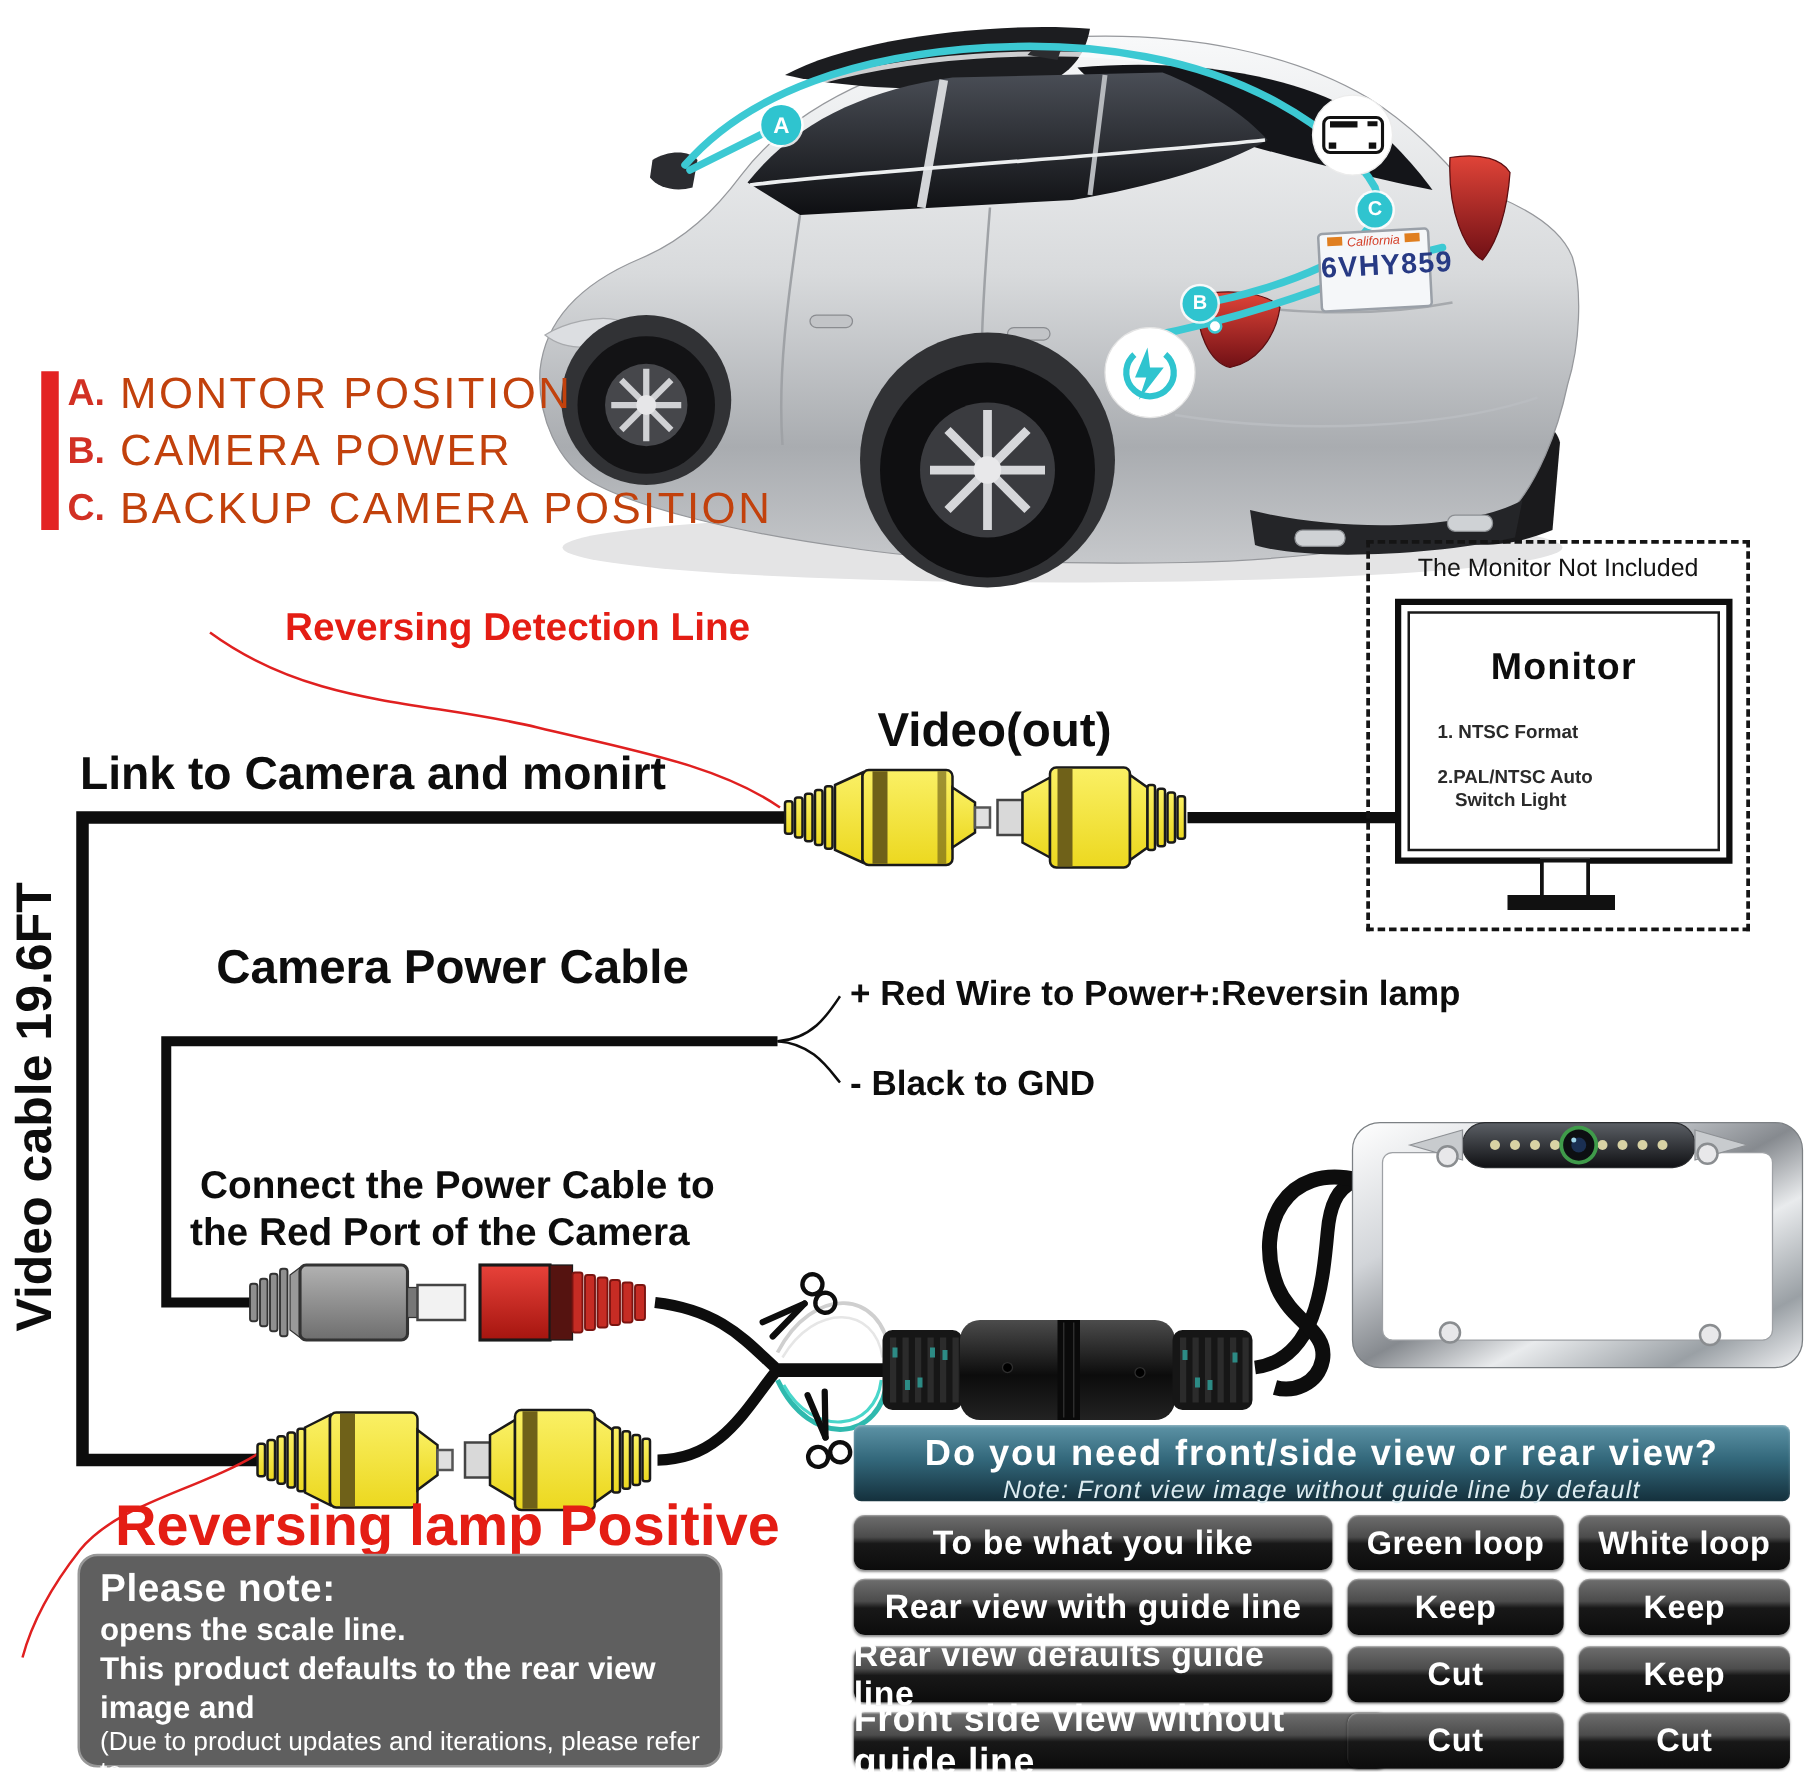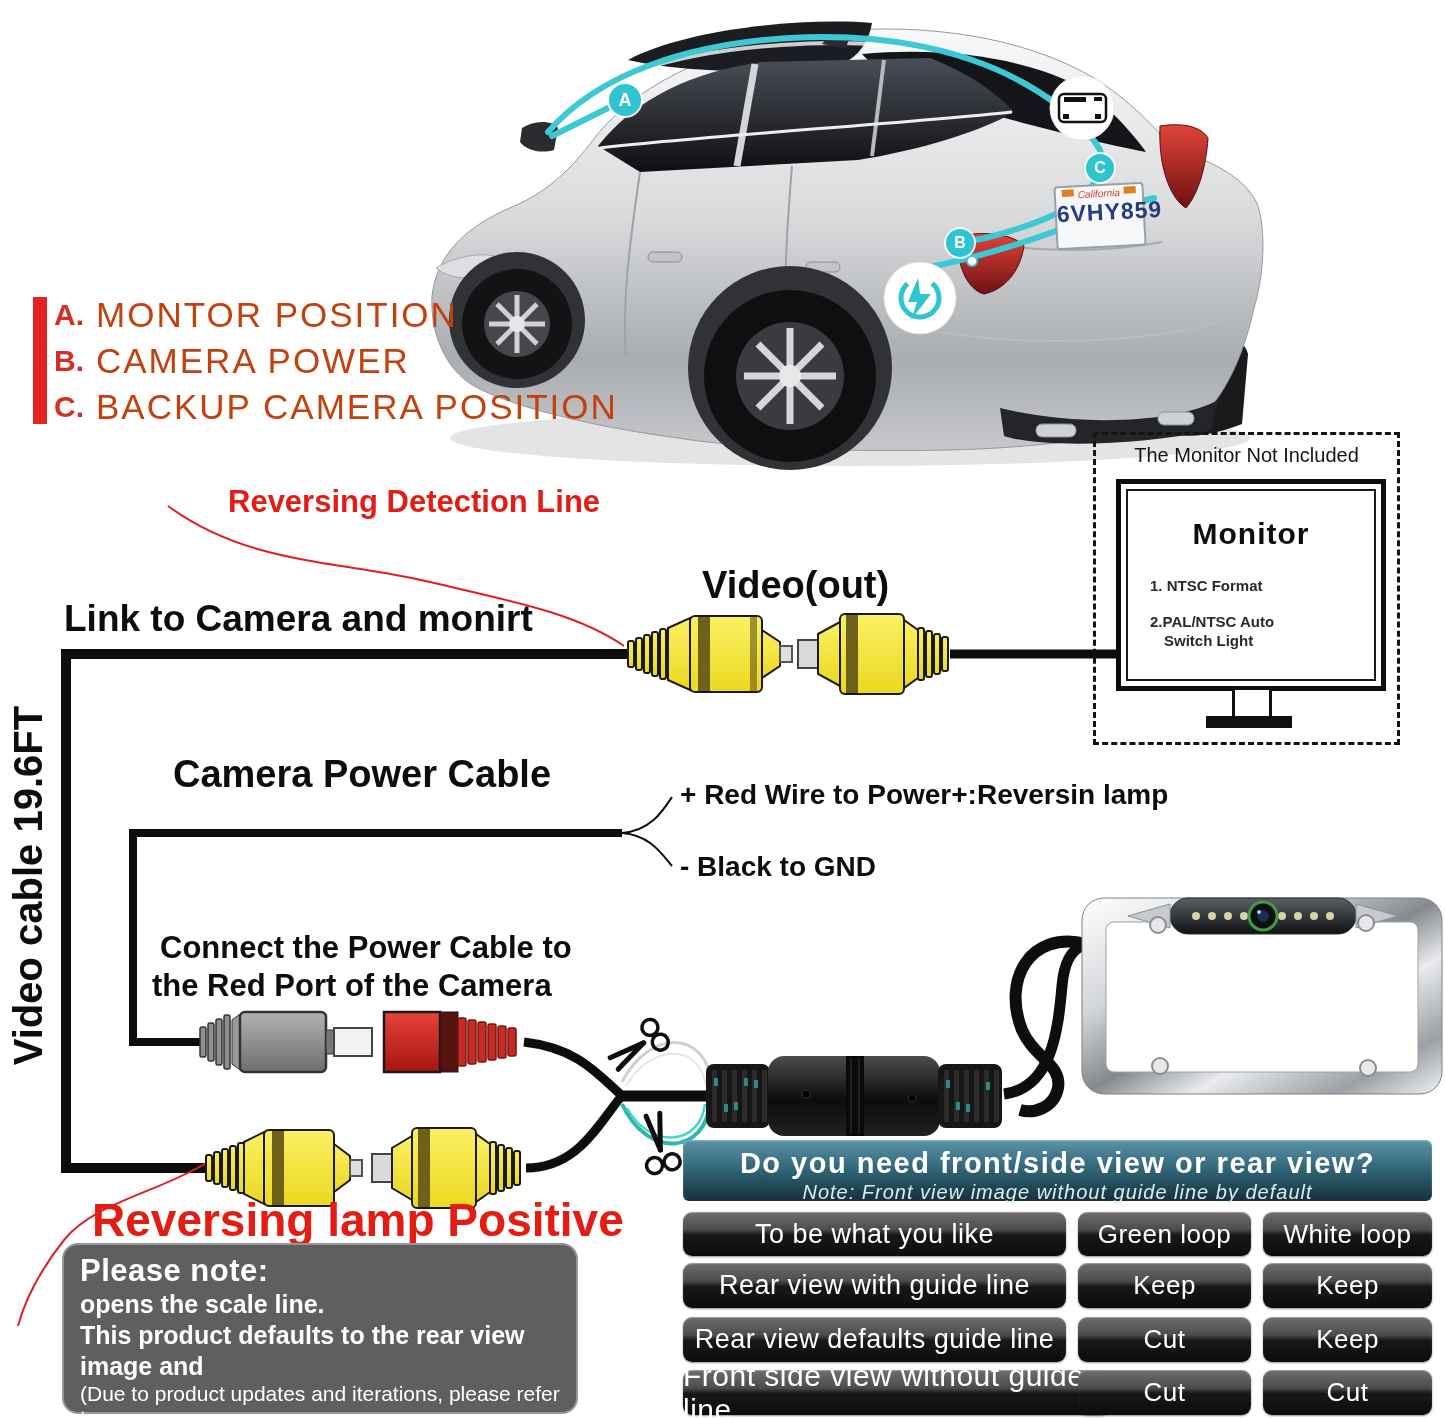--- a/index.html
+++ b/index.html
@@ -47,21 +47,21 @@
   .nb-title{font-size:31px;font-weight:bold;letter-spacing:.5px;}
   .nb-line{font-size:25px;font-weight:bold;line-height:31px;}
   .nb-small{font-size:21px;line-height:24px;font-weight:400;}
 
   
   .tbl-header{position:absolute;left:683px;top:1140px;width:749px;height:61px;border-radius:6px;
               background:linear-gradient(180deg,#5d93a6 0%,#33687b 45%,#14303c 100%);
               color:#fff;text-align:center;box-shadow:inset 0 1px 2px rgba(255,255,255,.35);}
   .tbl-title{font-size:29px;font-weight:bold;letter-spacing:1.5px;margin-top:7px;}
   .tbl-note{font-size:20px;font-style:italic;color:#ddecf1;letter-spacing:1px;margin-top:1px;}
-  .btn{position:absolute;border-radius:9px;color:#fff;font-weight:normal;display:flex;align-items:center;
+  .btn{position:absolute;border-radius:9px;color:#fff;font-weight:bold;display:flex;align-items:center;
        justify-content:center;letter-spacing:.5px;
        background:linear-gradient(180deg,#6e6e6e 0%,#4c4c4c 40%,#181818 52%,#0c0c0c 100%);
        box-shadow:inset 0 1px 1px rgba(255,255,255,.35),0 1px 2px rgba(0,0,0,.45);}
 </style>
 </head>
 <body>
 
 <div class="stage">
 
 <svg width="1445" height="1418" viewBox="0 0 1445 1418">

